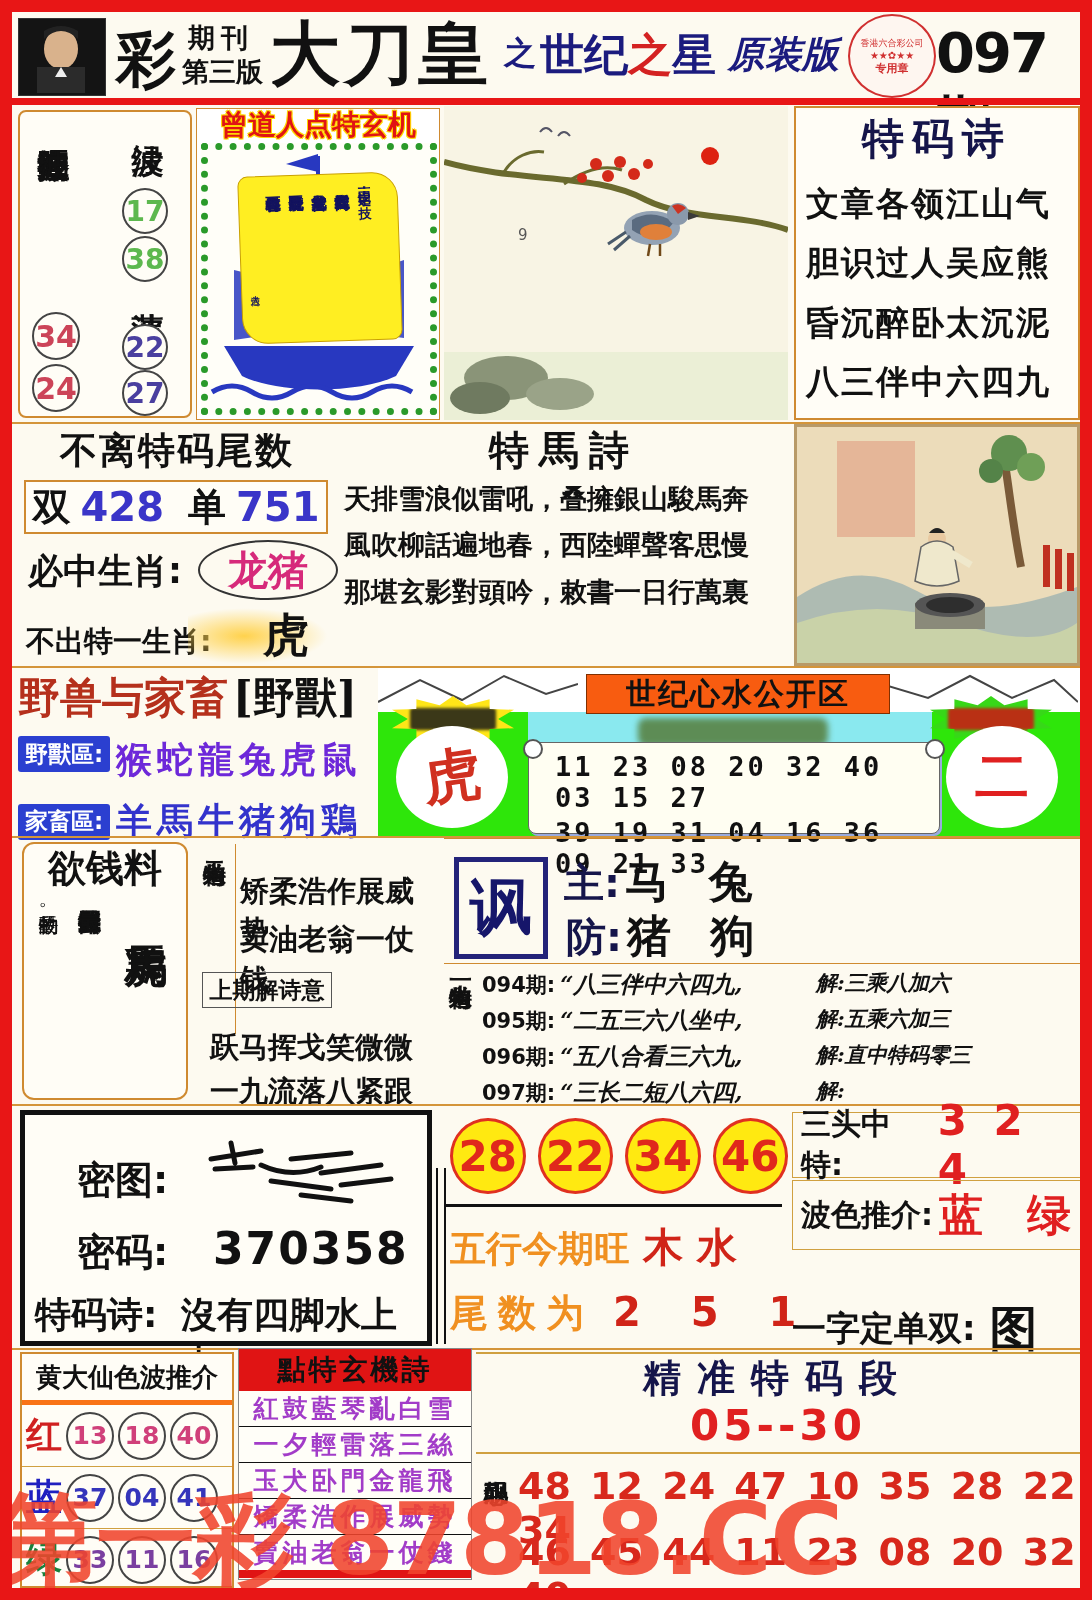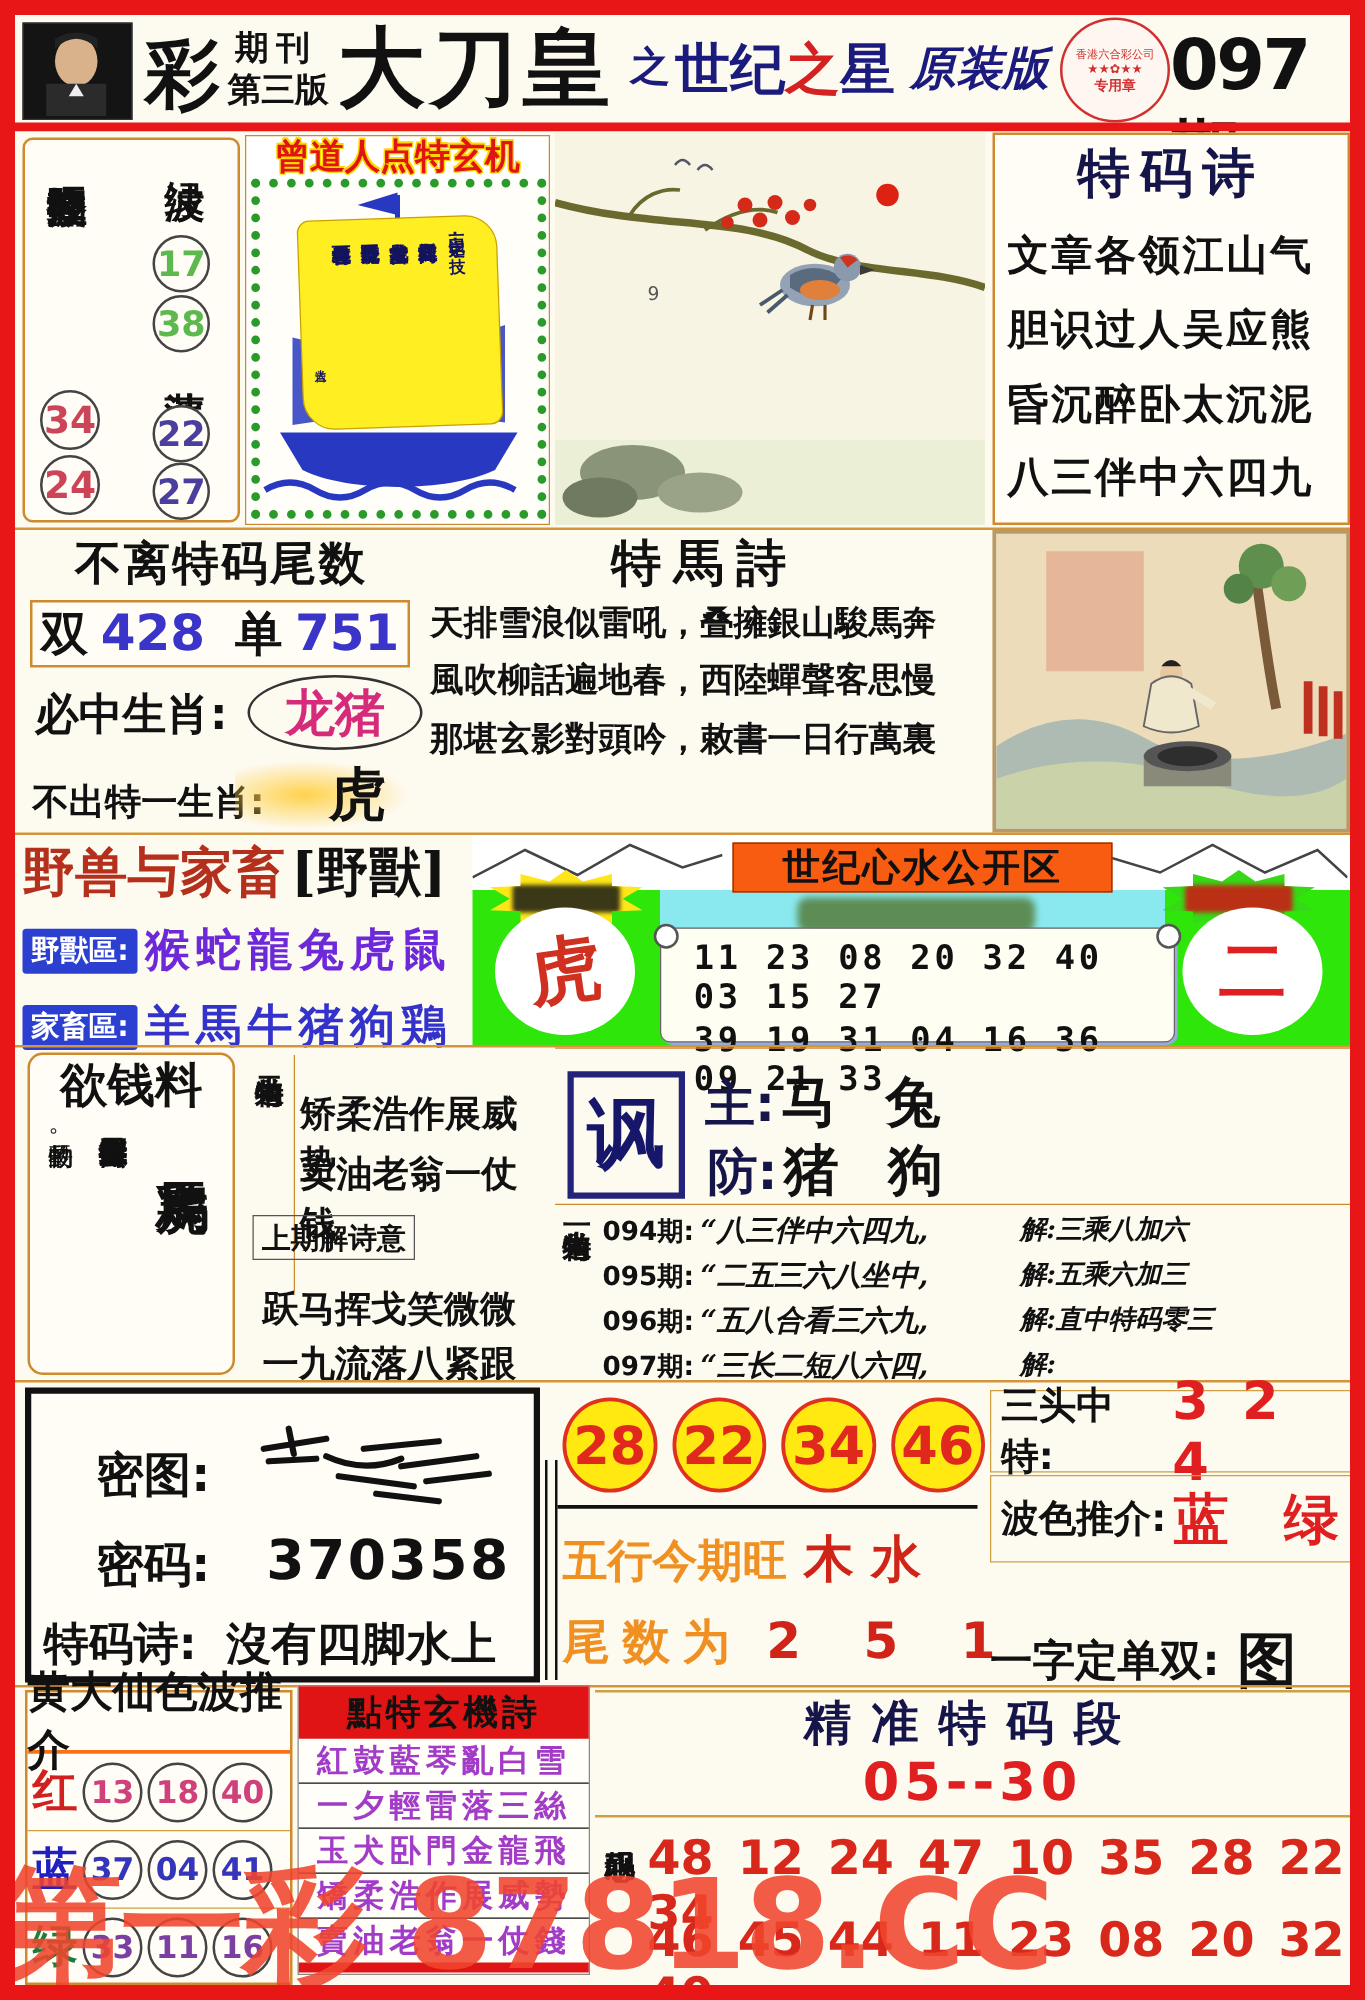--- a/index.html
+++ b/index.html
@@ -186,21 +186,21 @@
     </svg>
   </div>
 
   <div class="hrule" style="top:654px;"></div>
 
   <div class="abs" style="left:6px;top:658px;width:356px;height:164px;">
     <div style="white-space:nowrap;">
       <span class="b serif" style="font-size:42px;color:#b5301c;">野兽与家畜</span>
       <span class="b serif" style="font-size:42px;color:#111;">[野獸]</span>
     </div>
-    <div style="display:flex;align-items:center;margin-top:10px;gap:6px;">
+    <div style="display:flex;margin-top:10px;gap:6px;">
       <span class="ctr b" style="width:92px;height:36px;background:#2b3fd0;color:#fff;font-size:23px;border-radius:3px;">野獸區:</span>
       <span class="b" style="font-size:36px;color:#6d28d9;letter-spacing:5px;">猴蛇龍兔虎鼠</span>
     </div>
     <div style="display:flex;align-items:center;margin-top:12px;gap:6px;">
       <span class="ctr b" style="width:92px;height:36px;background:#2b3fd0;color:#fff;font-size:23px;border-radius:3px;">家畜區:</span>
       <span class="b" style="font-size:36px;color:#3333cc;letter-spacing:5px;">羊馬牛猪狗鶏</span>
     </div>
   </div>
 
   <div class="abs" style="left:366px;top:656px;width:702px;height:168px;background:#fff;">
@@ -335,21 +335,21 @@
     </div>
     <div class="abs" style="left:0;top:176px;width:290px;display:flex;align-items:center;margin-top:13px;">
       <span class="b" style="font-size:34px;">一字定单双:</span>
       <span class="b" style="font-size:48px;margin-left:14px;">图</span>
     </div>
   </div>
 
   <div class="hrule" style="top:1336px;"></div>
 
   <div class="abs obox" style="left:8px;top:1340px;width:214px;height:236px;">
-    <div class="ctr b" style="height:46px;font-size:34px;border-bottom:3px solid #f97316;">黄大仙色波推介</div>
+    <div class="ctr b" style="height:46px;font-size:26px;border-bottom:5px solid #f97316;">黄大仙色波推介</div>
     <div style="display:flex;align-items:center;gap:4px;padding:6px 4px;border-bottom:1px solid #d0a040;">
       <span class="b" style="font-size:36px;color:#d02020;">红</span>
       <span class="num-circle" style="width:48px;height:48px;font-size:25px;color:#d0407a;">13</span>
       <span class="num-circle" style="width:48px;height:48px;font-size:25px;color:#d0407a;">18</span>
       <span class="num-circle" style="width:48px;height:48px;font-size:25px;color:#d0407a;">40</span>
     </div>
     <div style="display:flex;align-items:center;gap:4px;padding:6px 4px;border-bottom:1px solid #d0a040;">
       <span class="b" style="font-size:36px;color:#2020c0;">蓝</span>
       <span class="num-circle" style="width:48px;height:48px;font-size:25px;color:#3535bb;">37</span>
       <span class="num-circle" style="width:48px;height:48px;font-size:25px;color:#3535bb;">04</span>

